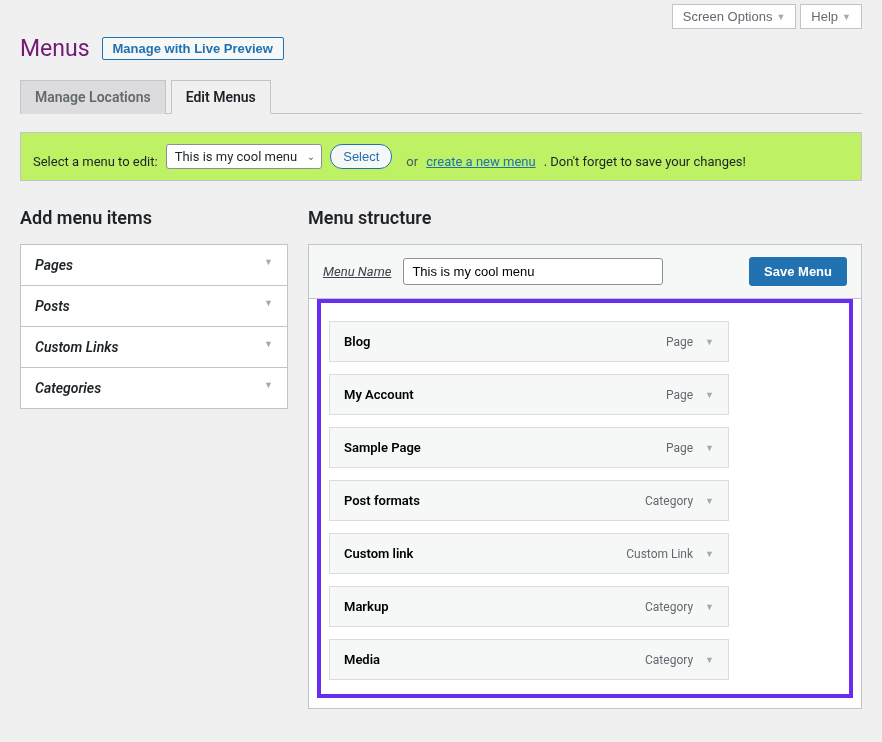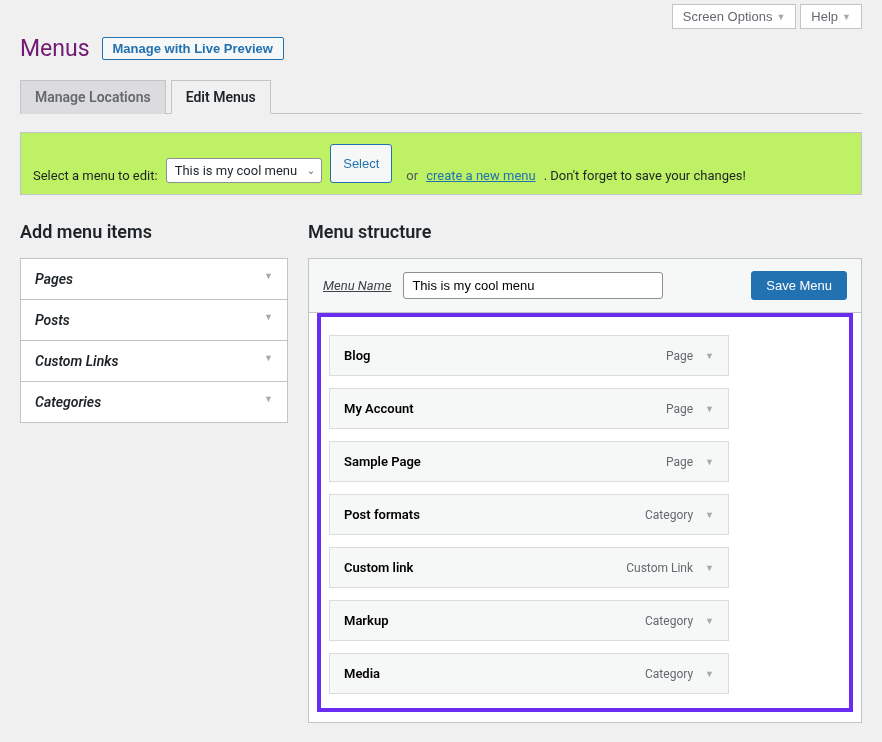--- a/index.html
+++ b/index.html
@@ -93,24 +93,24 @@
       background: #fff;
       display: inline-flex;
       align-items: center;
       cursor: pointer;
     }
     .menu-select .chev { position: absolute; right: 6px; font-size: 10px; color: #646970;}
     .select-btn {
       border: 1px solid #2271b1;
       color: #2271b1;
       background: #f6f7f7;
-      padding: 11px 12px;
-      font-size: 13px;
-      cursor: pointer;
-      border-radius: 3px;
+      padding: 4px 12px;
+      font-size: 13px;
+      cursor: pointer;
+      border-radius: 12px;
     }
     .select-bar .or { margin-left: 6px; color: #50575e; }
     .select-bar a { color: #2271b1; text-decoration: underline; }
     .select-bar .trail { color: #1d2327; }
     .columns {
       display: flex;
       gap: 20px;
       margin-top: 26px;
       align-items: flex-start;
     }
@@ -162,20 +162,21 @@
     }
     .save-btn {
       margin-left: auto;
       background: #2271b1;
       border: 1px solid #2271b1;
       color: #fff;
       padding: 6px 14px;
       font-size: 13px;
       border-radius: 3px;
       cursor: pointer;
+      font-weight: bold;
     }
     .hint {
       padding: 14px 14px 10px;
       font-size: 13px;
       color: #3c434a;
       line-height: 1.5;
     }
     .highlight-box {
       margin: 0 8px 10px;
       border: 4px solid #6a2cf0;

